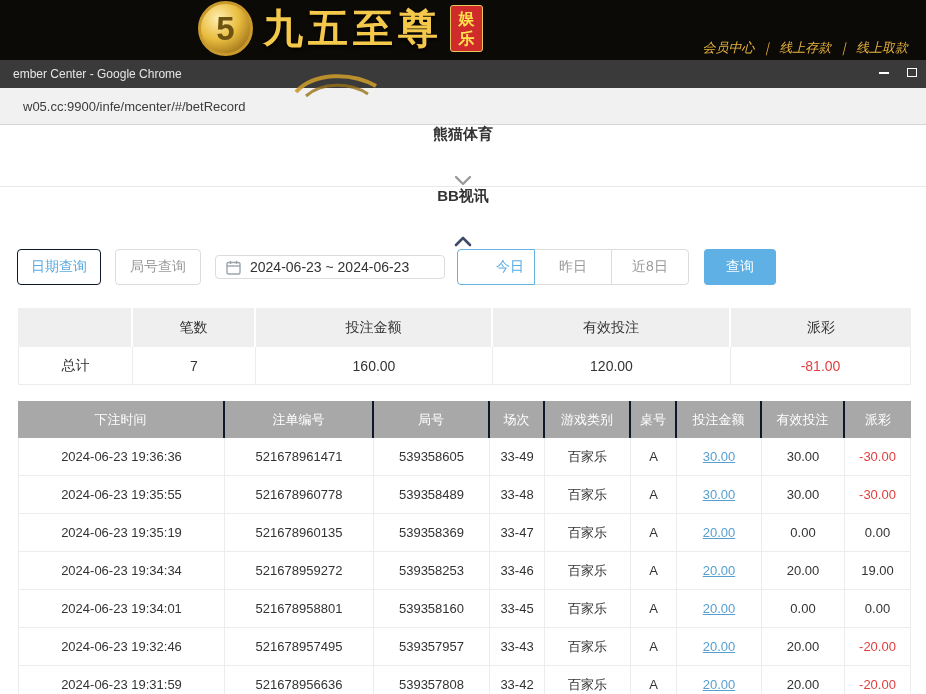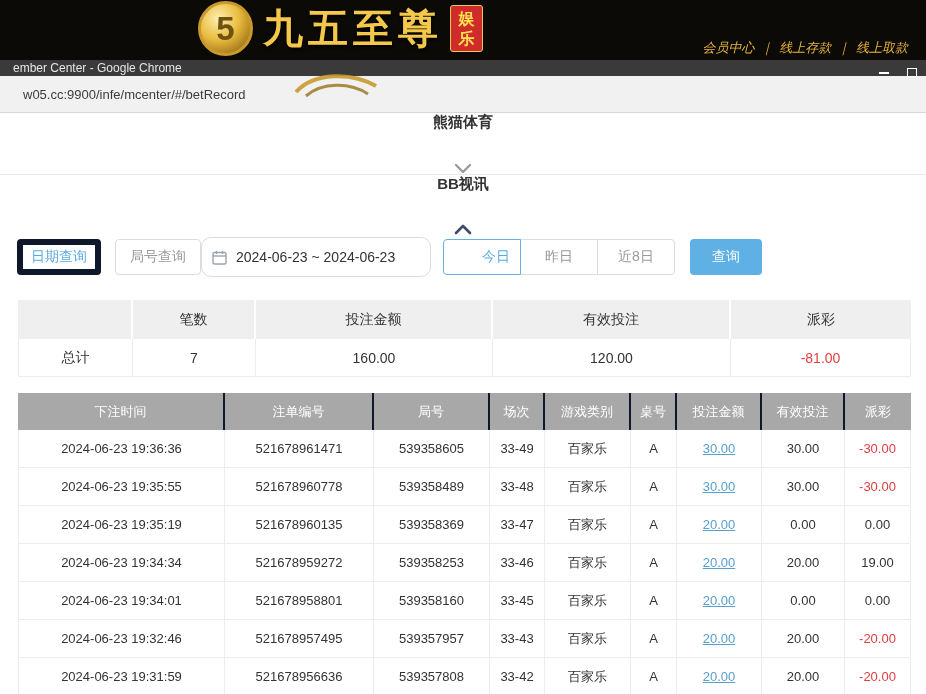--- a/index.html
+++ b/index.html
@@ -17,43 +17,43 @@
                 letter-spacing:5px; text-shadow:0 2px 3px #000; }
   .badge { margin-left:7px; width:33px; height:47px; background:#cf2b2b; border:1px solid #e6c75a;
            border-radius:3px; color:#ffe34d; font-size:16px; font-weight:bold;
            display:flex; flex-direction:column; align-items:center; justify-content:center; line-height:1.25; }
   .banner-links { position:absolute; right:18px; bottom:3px; color:#e8b33c; font-size:13px;font-style:italic; }
   .banner-links span { cursor:pointer; }
   .banner-links .sep { margin:0 6px; cursor:default; }
   .ornament { position:absolute; left:292px; top:70px; z-index:5; pointer-events:none; }
 
   
-  .titlebar { position:relative; height:16px; background:#3a3a3a; display:flex; align-items:center;
+  .titlebar { position:relative; height:28px; background:#3a3a3a; display:flex; align-items:center;
               color:#e6e6e6; font-size:12px; padding-left:13px; }
   .win-controls { position:absolute; right:4px; top:4px; display:flex; gap:8px; }
   .win-btn { width:20px; height:17px; display:flex; align-items:center; justify-content:center; cursor:pointer; }
   .win-btn .bar { width:10px; height:2px; background:#fff; }
   .win-btn .box { width:10px; height:9px; border:1px solid #fff; }
   .addressbar { height:37px; background:#f1f1f1; border-bottom:1px solid #d6d6d6;
                 display:flex; align-items:center; padding-left:23px; font-size:13px; color:#3c3c3c; }
 
   
   .section { height:62px; display:flex; align-items:center; justify-content:space-between;
              padding:0 16px; cursor:pointer; background:#fff;flex-direction:column; }
   .section.bordered { border-bottom:1px solid #e8e8e8; }
   .section-title { font-size:15px; font-weight:bold; color:#333; }
   .section.bb { height:60px; }
 
   
   .filters { display:flex; align-items:center; padding-left:17px; margin-top:2px; }
   .btn { height:36px; border-radius:4px; font-size:14px; background:#fff; cursor:pointer;
          display:flex; align-items:center; justify-content:center; }
-  .btn-blue { border:6px solid #0f172a; color:#58aae2; width:84px; }
+  .btn-blue { border:1px solid #0f172a; color:#58aae2; width:84px; }
   .btn-gray { border:1px solid #dcdcdc; color:#9a9a9a; width:86px; margin-left:14px;text-align:center; }
-  .date-box { width:230px; height:40px; border:1px solid #dcdcdc; border-radius:10px;
+  .date-box { margin-left:14px; width:230px; height:24px; border:1px solid #dcdcdc; border-radius:4px;
               display:flex; align-items:center; padding:0 10px; gap:9px; font-size:14px; color:#333; cursor:pointer; }
   .seg-group { display:flex; margin-left:12px; }
   .seg-btn { width:78px; height:36px; background:#fff; border:1px solid #dcdcdc; color:#9a9a9a;
              font-size:14px; margin-left:-1px; display:flex; align-items:center; justify-content:center; cursor:pointer; }
   .seg-btn:first-child { margin-left:0; border-radius:4px 0 0 4px; }
   .seg-btn:last-child { border-radius:0 4px 4px 0; }
   .seg-btn.active { border-color:#64b2e4; color:#58aae2; position:relative; z-index:2;padding-left:28px; }
   .btn-primary { margin-left:15px; width:72px; background:#5fb0e5; border:none; color:#fff; }
 
   

